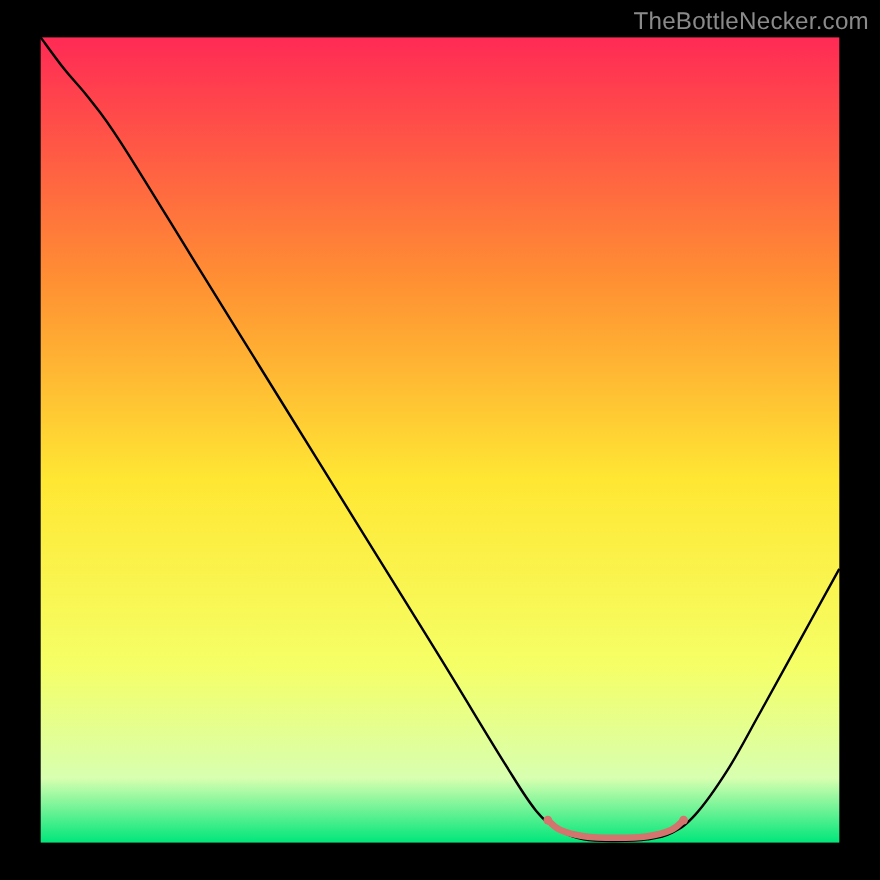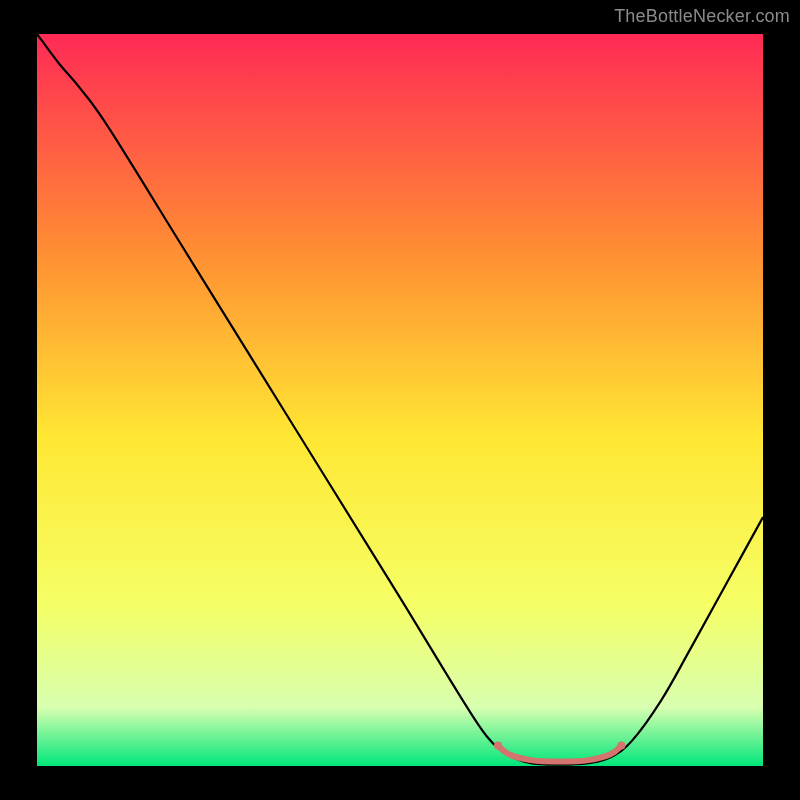--- a/index.html
+++ b/index.html
@@ -13,21 +13,21 @@
   .container {
     position: relative;
     width: 800px;
     height: 800px;
   }
   .watermark {
     position: absolute;
     top: 6px;
     right: 10px;
     font-family: Arial, Helvetica, sans-serif;
-    font-size: 18px;
+    font-size: 22px;
     color: #8a8a8a;
     font-weight: 500;
     letter-spacing: 0.2px;
     z-index: 10;
   }
   svg {
     display: block;
   }
 </style>
 </head>

